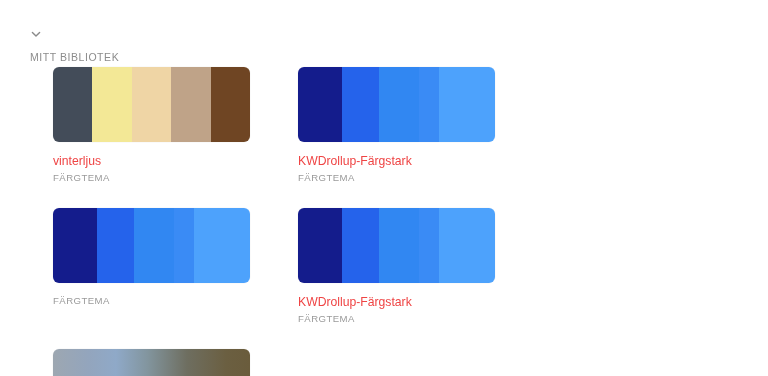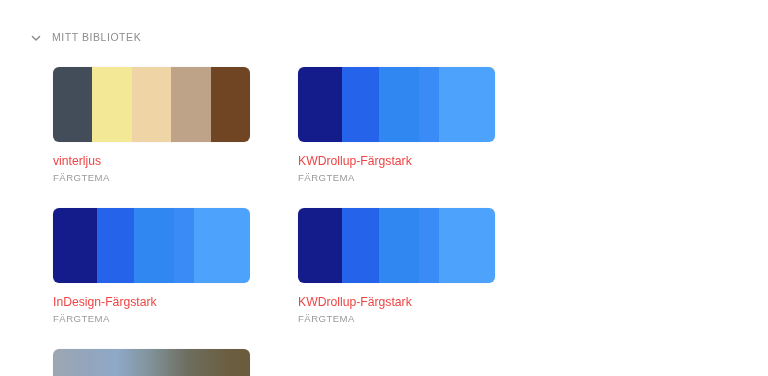--- a/index.html
+++ b/index.html
@@ -20,23 +20,24 @@
     height: 376px;
     background: #ffffff;
   }
 
   
   .section-header {
     position: absolute;
     left: 30px;
     top: 28px;
     display: flex;
-    align-items: flex-end;
+    align-items: flex-start;
     gap: 10px;
     height: 16px;
+    flex-direction: column;
   }
   .chevron {
     width: 12px;
     height: 12px;
     display: inline-flex;
     align-items: center;
     justify-content: center;
     color: #8a8a8a;
     flex: 0 0 auto;
   }
@@ -145,21 +146,20 @@
       </div>
       <div class="card">
         <div class="swatch">
           <div class="band" style="background: rgb(20, 28, 140); width: 22.1818%;"></div>
           <div class="band" style="background: rgb(37, 99, 235); width: 19.0909%;"></div>
           <div class="band" style="background: rgb(49, 135, 242); width: 20%;"></div>
           <div class="band" style="background: rgb(58, 139, 245); width: 10.5455%;"></div>
           <div class="band" style="background: rgb(77, 162, 252); width: 28.1818%;"></div>
         </div>
         <div class="card-meta">
-          <div class="card-title">InDesign-Färgstark</div>
           <div class="card-subtitle">FÄRGTEMA</div>
         </div>
       </div>
       <div class="card">
         <div class="swatch">
           <div class="band" style="background: rgb(20, 28, 140); width: 22.1818%;"></div>
           <div class="band" style="background: rgb(37, 99, 235); width: 19.0909%;"></div>
           <div class="band" style="background: rgb(49, 135, 242); width: 20%;"></div>
           <div class="band" style="background: rgb(58, 139, 245); width: 10.5455%;"></div>
           <div class="band" style="background: rgb(77, 162, 252); width: 28.1818%;"></div>

